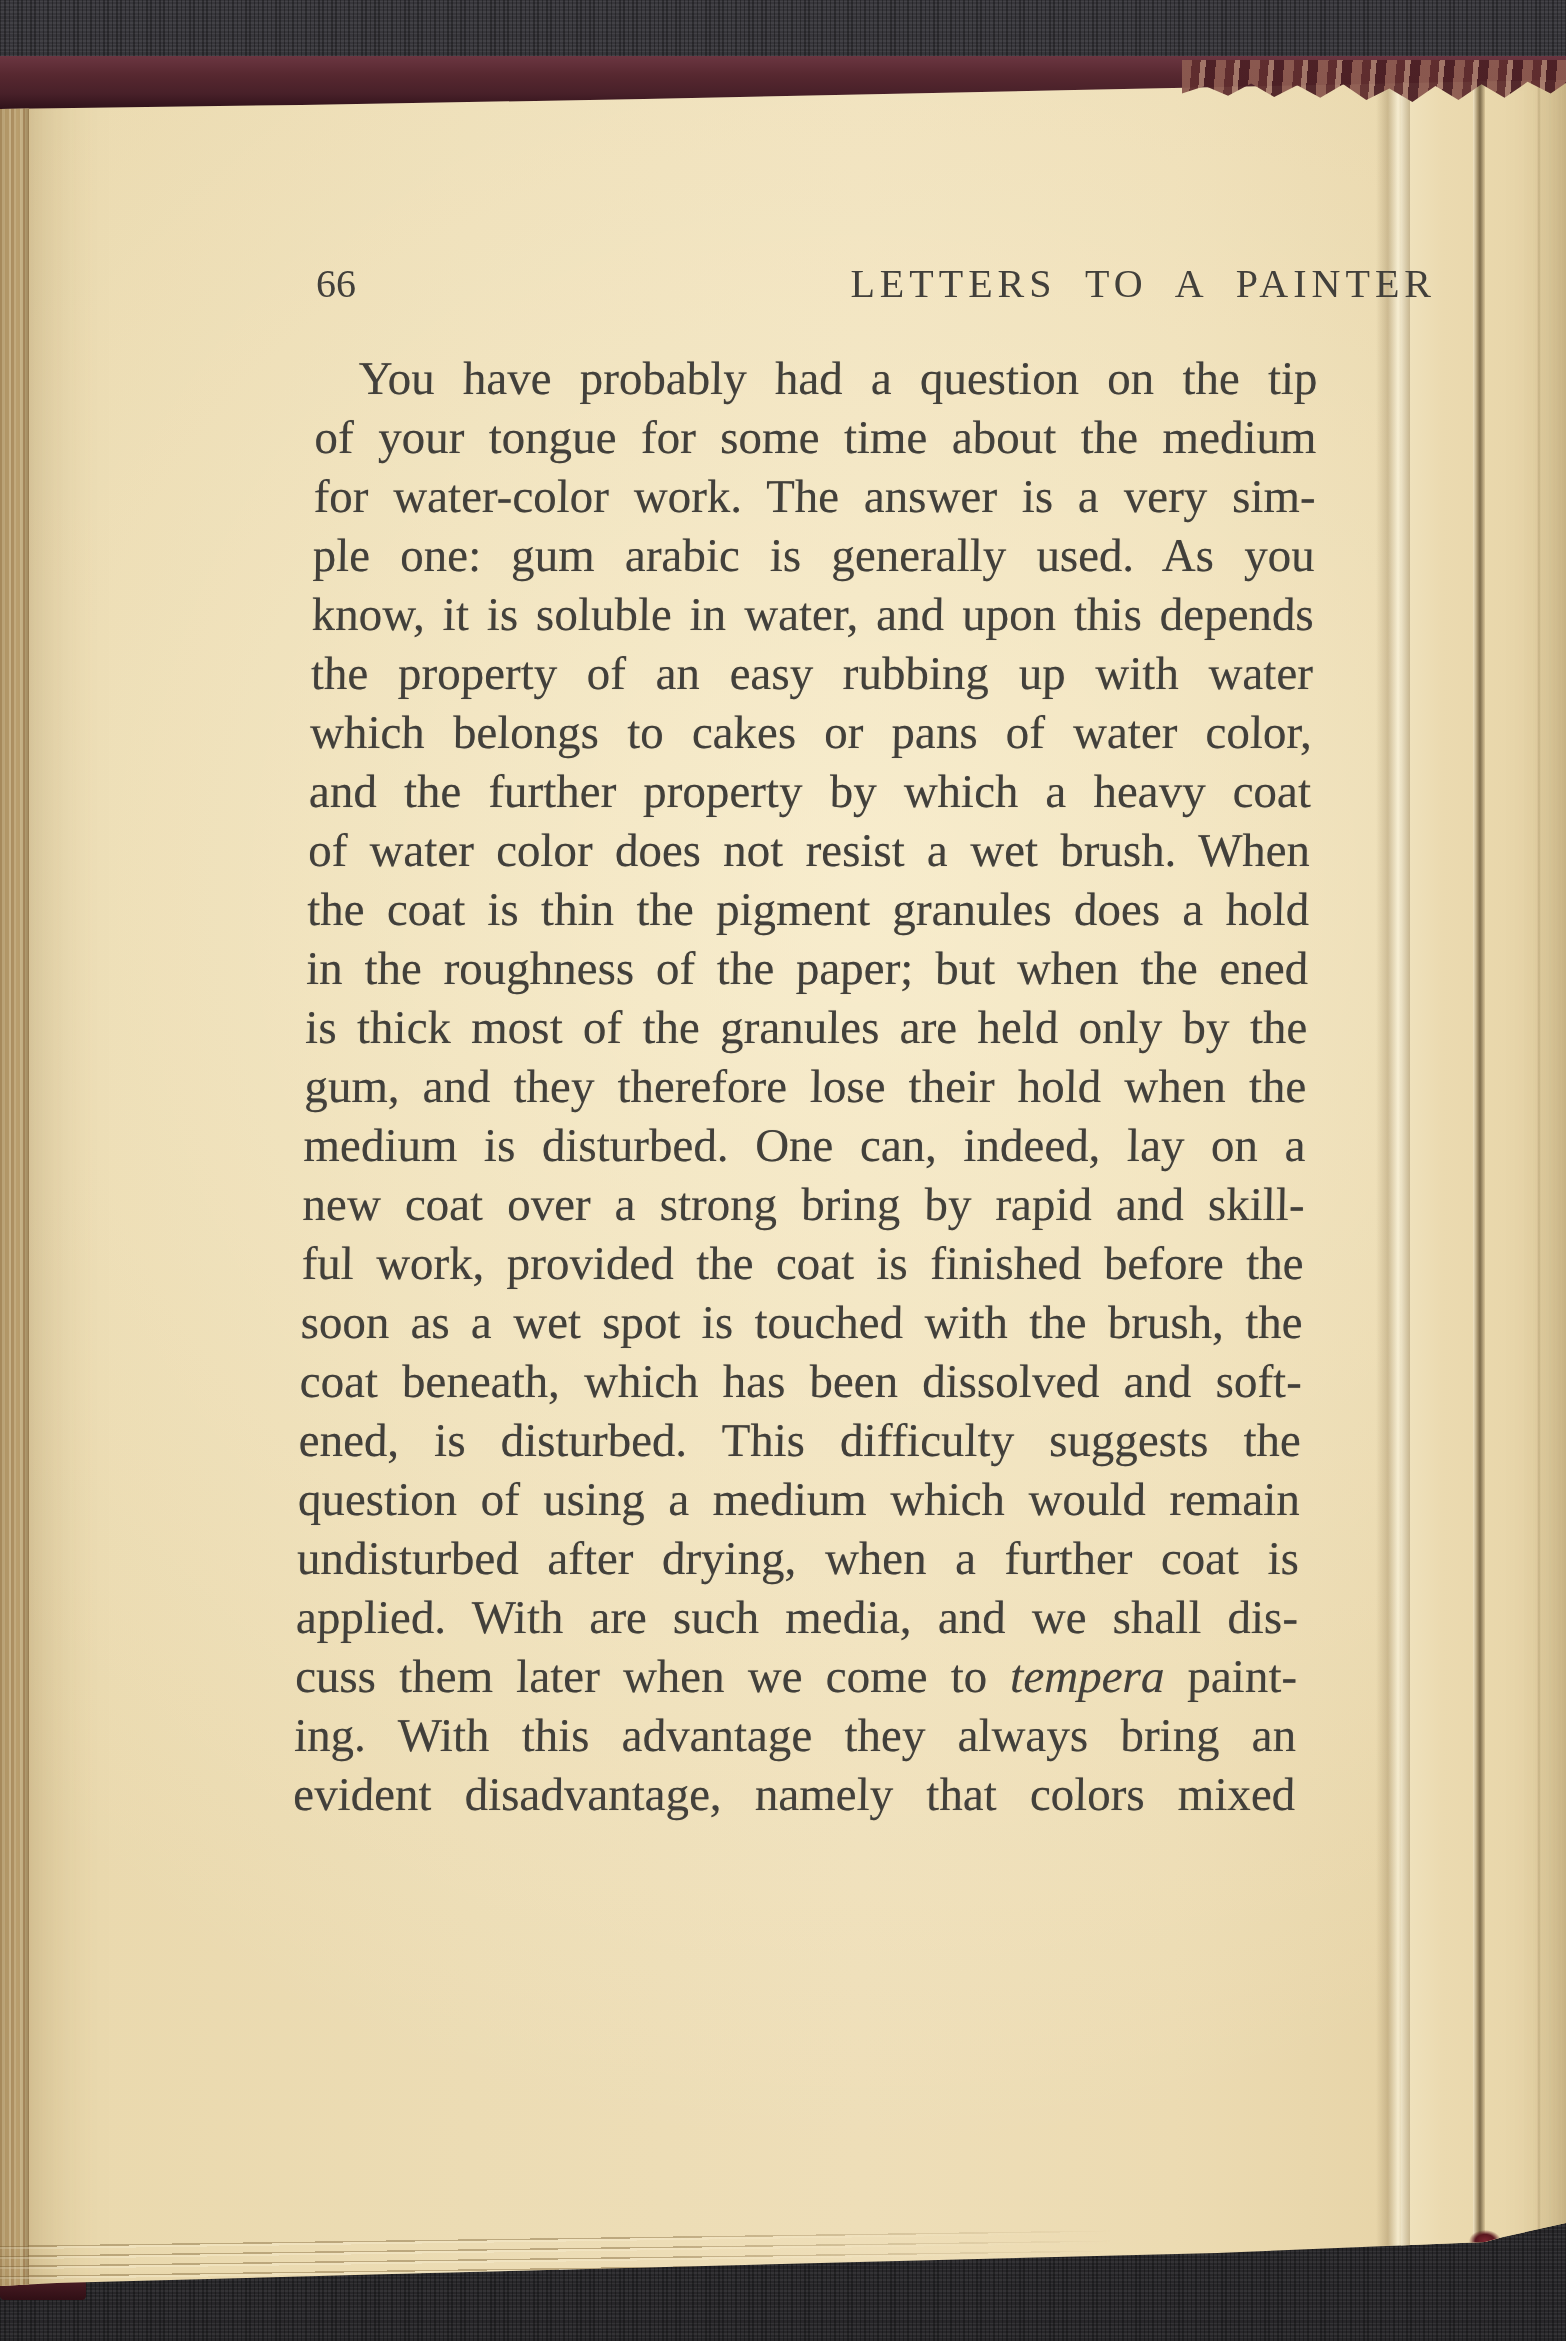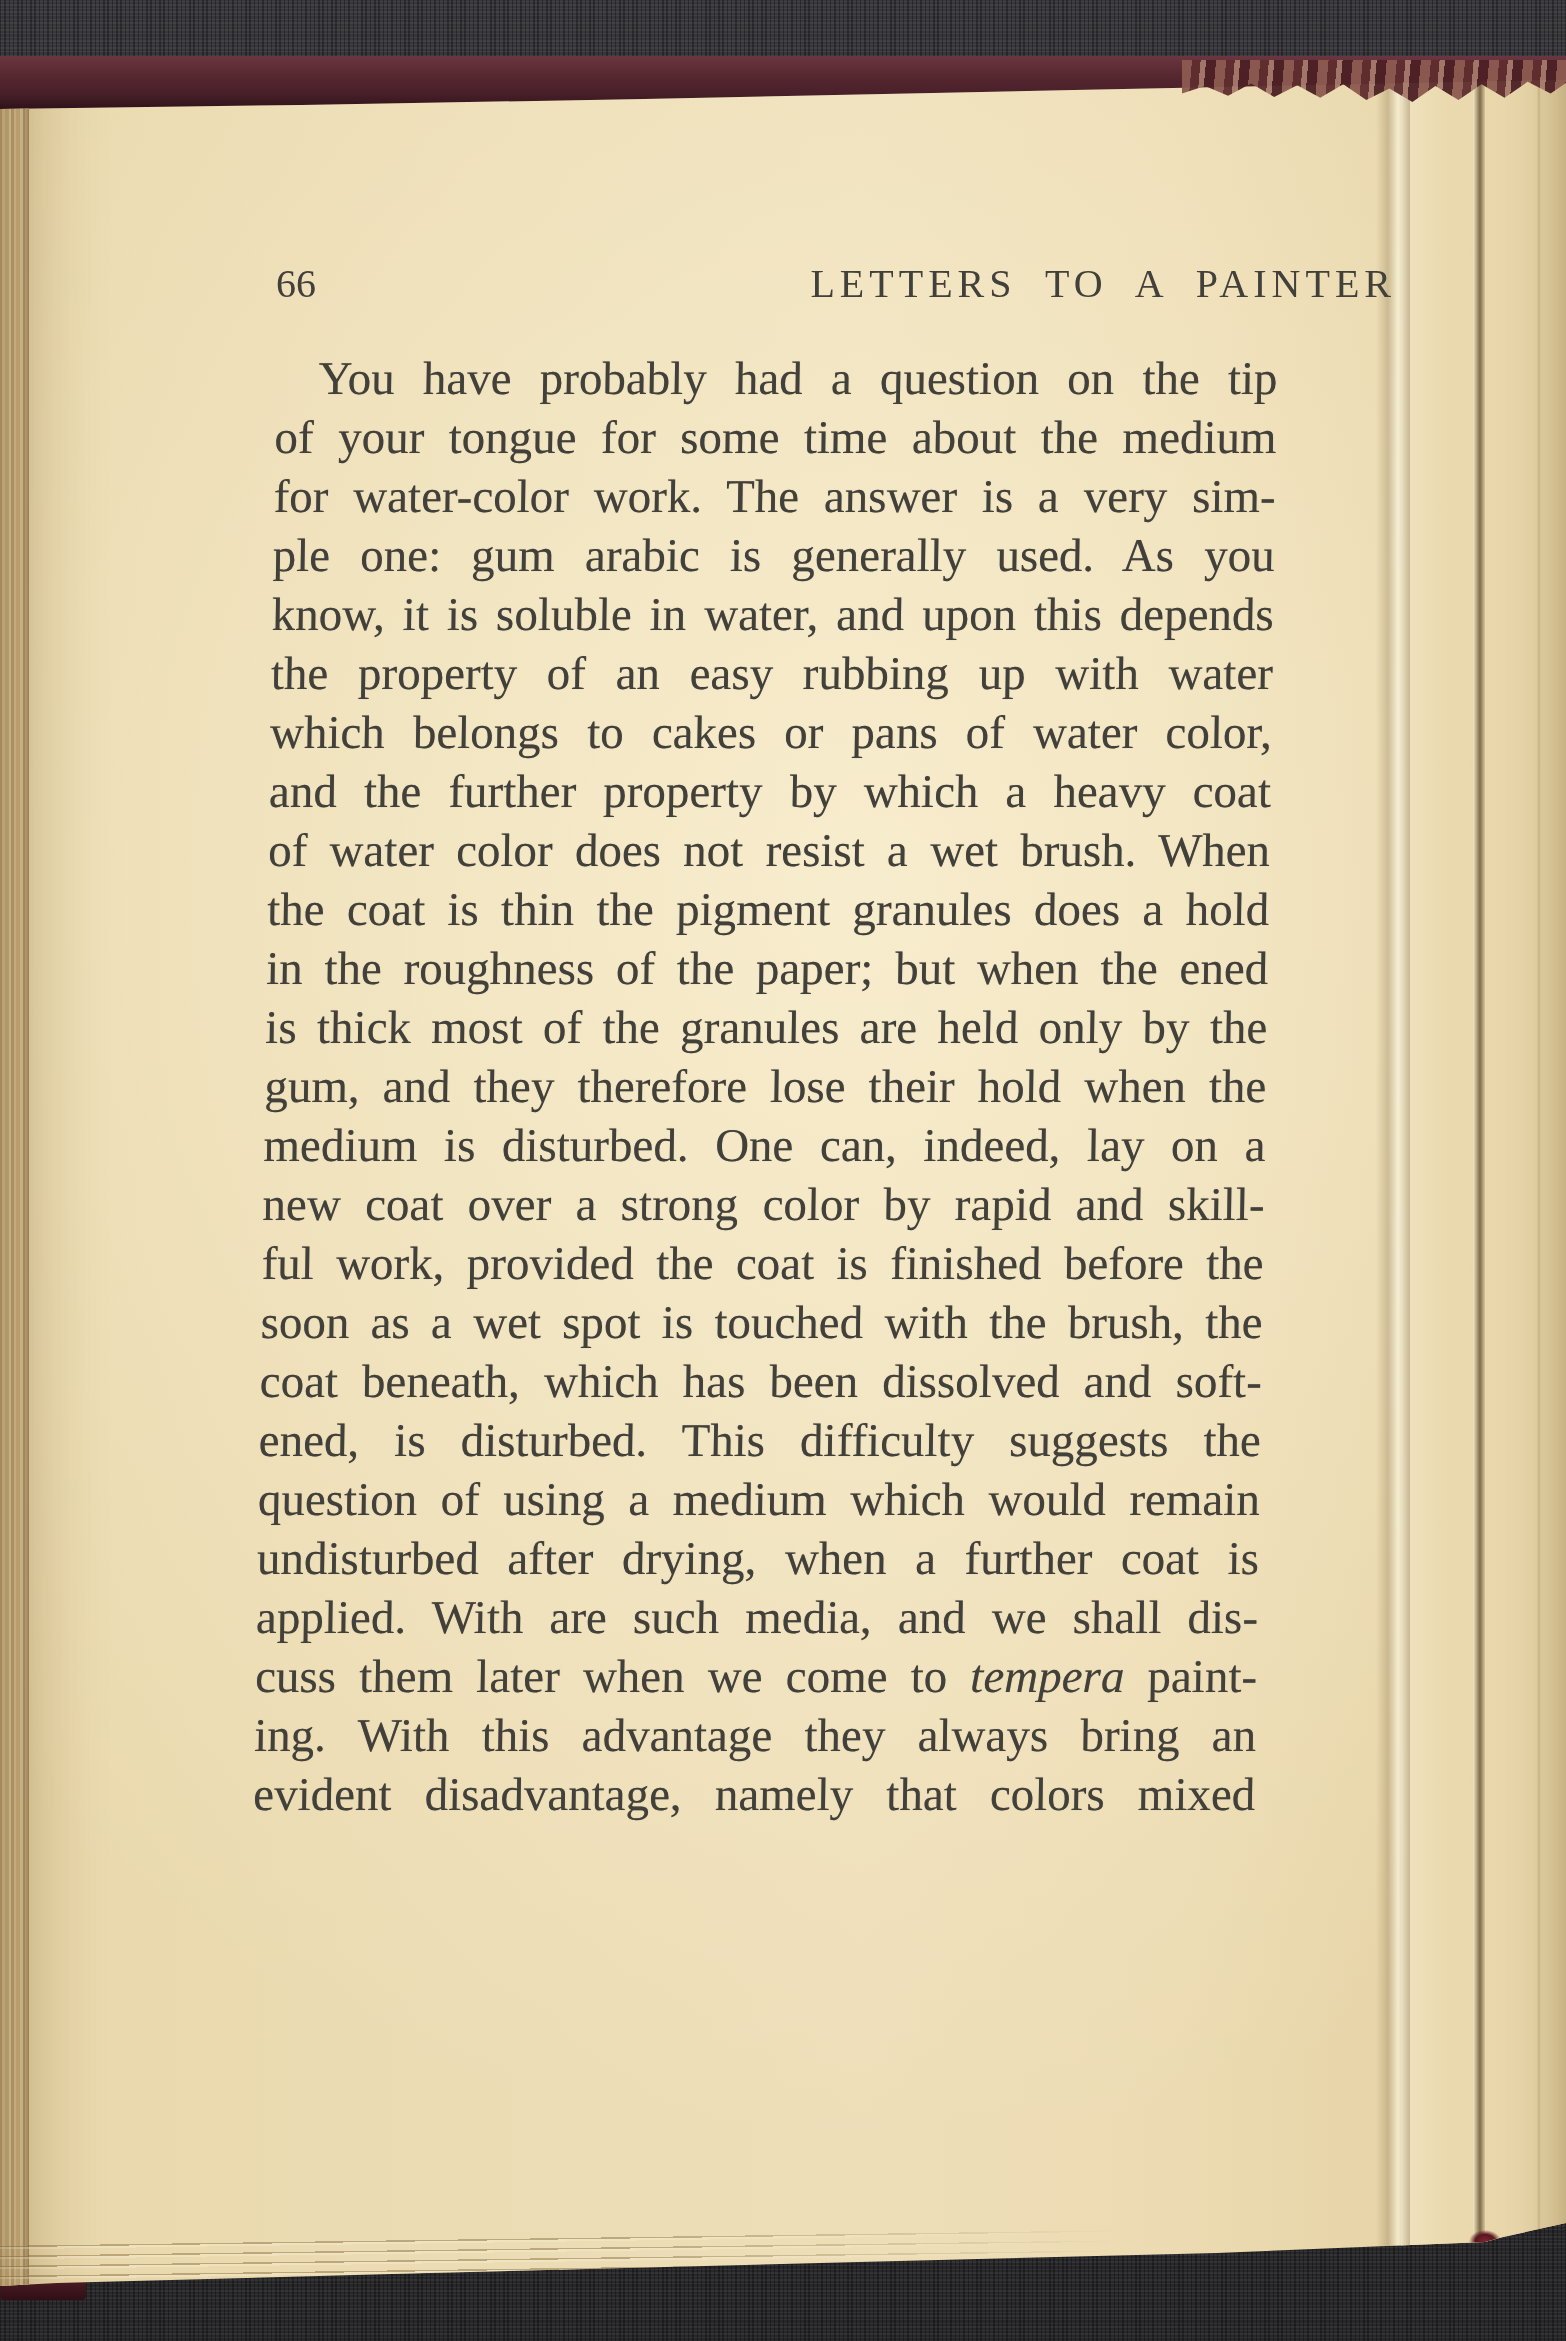--- a/index.html
+++ b/index.html
@@ -79,21 +79,21 @@
   }
   
   .headband{
     position:absolute;left:1182px;top:60px;width:384px;height:42px;
     background:repeating-linear-gradient(95deg,#8c5a50 0 10px,#5f2d2e 10px 18.6px,#a5796a 18.6px 24px,#4c2025 24px 34px);
     clip-path:polygon(0 0,100% 0,100% 55%,96% 80%,90% 52%,84% 90%,78% 58%,72% 95%,66% 62%,
       60% 100%,54% 68%,48% 95%,42% 58%,36% 90%,30% 60%,24% 88%,18% 56%,12% 85%,6% 62%,0 80%);
     opacity:.95;
   }
   
-  .content{position:absolute;inset:0;color:#42403b;}
+  .content{position:absolute;inset:0;color:#42403b;margin-left:40px;}
   .header-row{
     position:absolute;left:276px;top:259px;width:1120px;height:50px;line-height:50px;
     font-size:40px;
   }
   .page-number{position:absolute;left:0;top:0;}
   .running-header{
     display:block;text-align:right;letter-spacing:5px;word-spacing:14.3px;
   }
   .body-text{
     position:absolute;left:276px;top:349px;width:1002px;
@@ -142,21 +142,21 @@
         <div class="line">know, it is soluble in water, and upon this depends</div>
         <div class="line">the property of an easy rubbing up with water</div>
         <div class="line">which belongs to cakes or pans of water color,</div>
         <div class="line">and the further property by which a heavy coat</div>
         <div class="line">of water color does not resist a wet brush.  When</div>
         <div class="line">the coat is thin the pigment granules does a hold</div>
         <div class="line">in the roughness of the paper; but when the ened</div>
         <div class="line">is thick most of the granules are held only by the</div>
         <div class="line">gum, and they therefore lose their hold when the</div>
         <div class="line">medium is disturbed.  One can, indeed, lay on a</div>
-        <div class="line">new coat over a strong color by rapid and skill-</div>
+        <div class="line">new coat over a strong bring by rapid and skill-</div>
         <div class="line">ful work, provided the coat is finished before the</div>
         <div class="line">soon as a wet spot is touched with the brush, the</div>
         <div class="line">coat beneath, which has been dissolved and soft-</div>
         <div class="line">ened, is disturbed.  This difficulty suggests the</div>
         <div class="line">question of using a medium which would remain</div>
         <div class="line">undisturbed after drying, when a further coat is</div>
         <div class="line">applied.  With are such media, and we shall dis-</div>
         <div class="line"><span>cuss them later when we come to </span><i>tempera</i><span> paint-</span></div>
         <div class="line">ing.  With this advantage they always bring an</div>
         <div class="line">evident disadvantage, namely that colors mixed</div>

